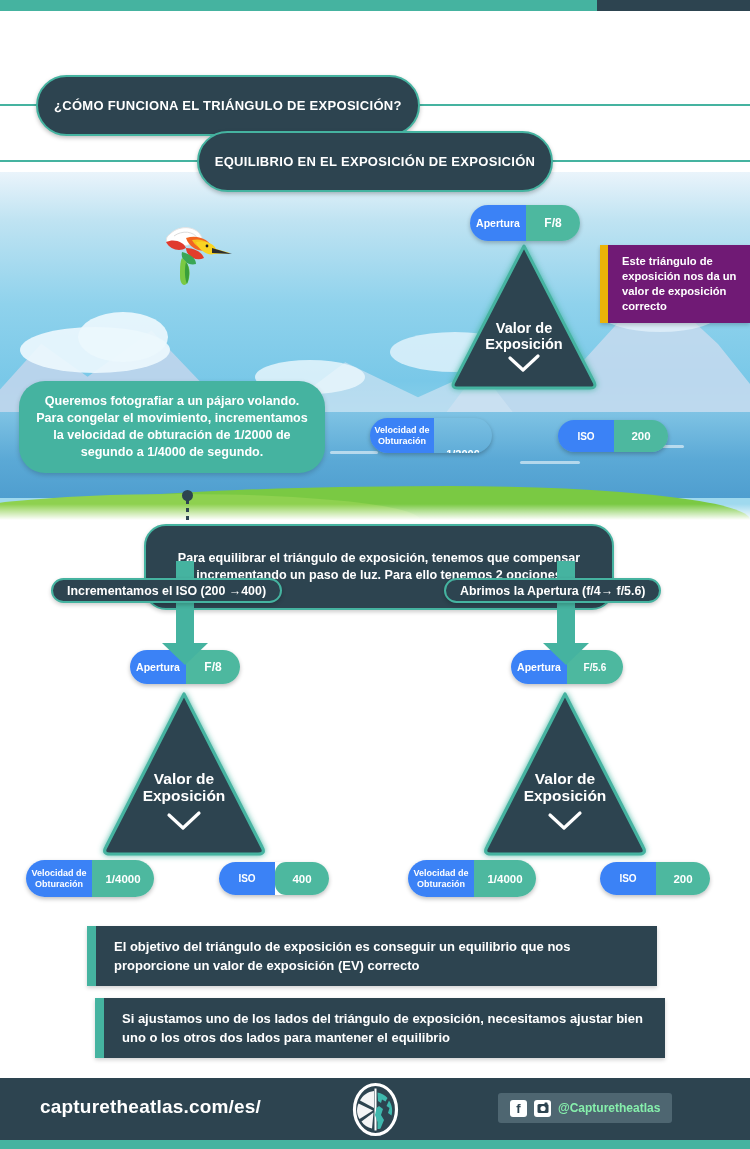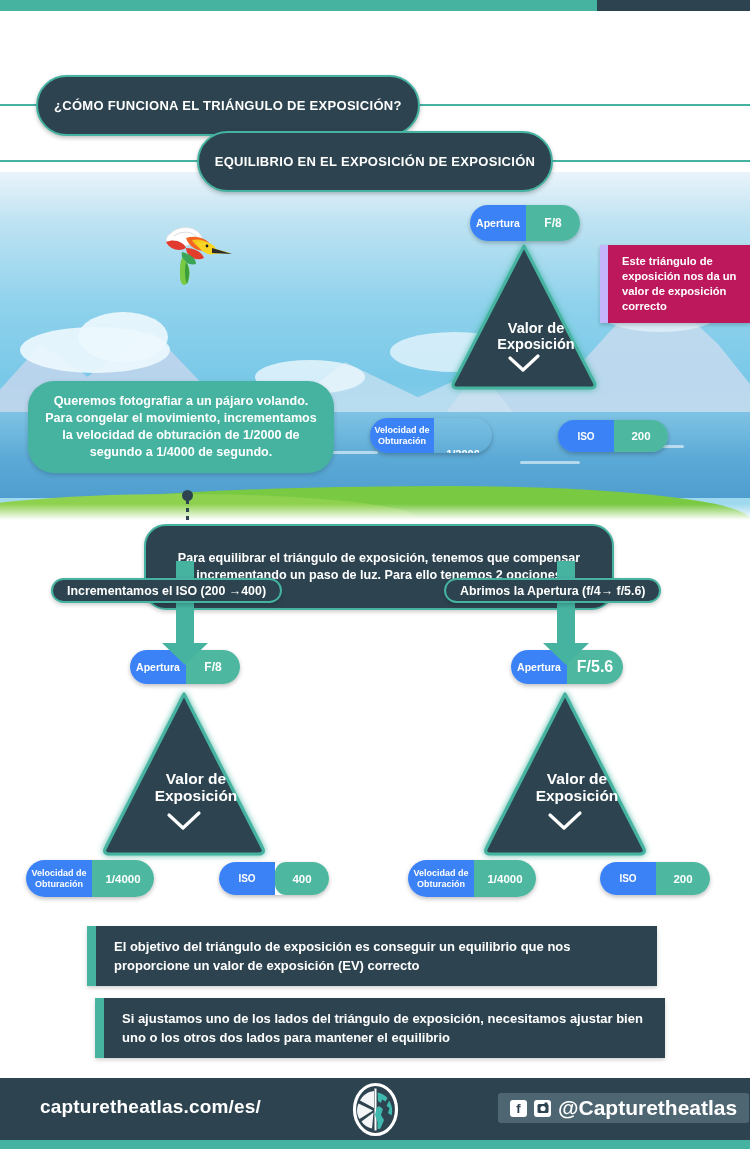--- a/index.html
+++ b/index.html
@@ -42,34 +42,34 @@
 
   
   .bird{position:absolute;left:152px;top:50px;width:82px;height:70px;}
   
   .pin{position:absolute;left:175px;top:318px;width:24px;height:60px;}
   .pin .dot-top{position:absolute;left:7px;top:0;width:11px;height:11px;border-radius:50%;background:#2d4450;}
   .pin .dashline{position:absolute;left:11px;top:10px;width:3px;height:30px;
                  background:repeating-linear-gradient(#2d4450 0 4px,transparent 4px 8px);}
 
   
-  .bubble{position:absolute;left:28px;top:381px;width:306px;border-radius:26px;background:#45b3a0;
+  .bubble{position:absolute;left:19px;top:381px;width:306px;border-radius:26px;background:#45b3a0;
           color:#fff;font-weight:bold;font-size:12.6px;line-height:17px;text-align:center;
           padding:12px 14px;box-sizing:border-box;box-shadow:0 2px 5px rgba(0,0,0,.18);}
 
   
-  .note{position:absolute;left:600px;top:245px;width:150px;background:#be185d;color:#fff;
+  .note{position:absolute;left:600px;top:245px;width:150px;background:#701a75;color:#fff;
         font-weight:bold;font-size:11.2px;line-height:15px;padding:9px 9px 9px 14px;box-sizing:border-box;
-        border-left:8px solid #c4b5fd;box-shadow:0 2px 4px rgba(0,0,0,.2);}
+        border-left:8px solid #eab308;box-shadow:0 2px 4px rgba(0,0,0,.2);}
 
   
   .tri-wrap{position:absolute;}
   .tri{position:relative;filter:drop-shadow(0 0 3px rgba(69,179,160,.95));}
   .tri svg{display:block;}
-  .tri-label{position:absolute;left:12px;width:100%;text-align:center;color:#fff;font-weight:bold;
+  .tri-label{position:absolute;left:0;width:100%;text-align:center;color:#fff;font-weight:bold;
              line-height:1.12;}
   .tick{position:absolute;left:0;width:100%;text-align:center;color:#fff;}
 
   .tagpill{position:absolute;display:flex;align-items:stretch;border-radius:999px;overflow:hidden;
            box-shadow:0 2px 4px rgba(0,0,0,.25);}
   .tagpill .k{background:#3b82f6;color:#fff;display:flex;align-items:center;justify-content:center;
               text-align:center;font-weight:bold;}
   .tagpill .v{background:#4db89f;color:#fff;display:flex;align-items:center;justify-content:center;
               font-weight:bold;}
 
@@ -92,21 +92,21 @@
   .stmt{position:absolute;background:#2d4450;color:#fff;font-weight:bold;font-size:13px;line-height:19px;
         padding:11px 14px 11px 18px;box-sizing:border-box;border-left:9px solid #45b3a0;
         box-shadow:0 2px 4px rgba(0,0,0,.18);}
 
   
   .footer{position:absolute;left:0;top:1078px;width:750px;height:62px;background:#2d4450;}
   .footer-url{position:absolute;left:40px;top:1096px;color:#fff;font-weight:bold;font-size:19px;letter-spacing:.2px;}
   .logo{position:absolute;left:348px;top:1082px;width:55px;height:55px;}
   .social{position:absolute;left:498px;top:1093px;height:30px;background:#4e6671;border-radius:3px;
           display:flex;align-items:center;padding:0 12px;gap:7px;}
-  .social .txt{color:#ffffff;font-weight:bold;font-size:21px;}
+  .social .txt{color:#86efac;font-weight:bold;font-size:12px;}
   .sq{width:17px;height:17px;border-radius:3px;background:#fff;display:flex;align-items:center;
       justify-content:center;color:#2d4450;font-weight:bold;font-size:13px;line-height:1;}
   .footer-bottom{position:absolute;left:0;top:1140px;width:750px;height:9px;background:#45b3a0;}
 </style>
 </head>
 <body>
 
 <div id="page">
 
   <div class="topbar">
@@ -273,21 +273,21 @@
     </div>
     <div class="tick" style="top:120px;">
       <svg width="38" height="22" viewBox="0 0 38 22">
           <path d="M4 5 L18 18 L34 3" fill="none" stroke="#fff" stroke-width="3.2" stroke-linecap="round" stroke-linejoin="round"></path>
         </svg>
     </div>
   </div>
 
   <div class="tagpill" style="left:511px;top:650px;width:112px;height:34px;">
     <div class="k" style="width:56px;font-size:10.5px;">Apertura</div>
-    <div class="v" style="width:56px;font-size:16px;">F/5.6</div>
+    <div class="v" style="width:56px;font-size:10px;">F/5.6</div>
   </div>
 
   <div class="tagpill" style="left:408px;top:860px;width:128px;height:37px;">
     <div class="k" style="width:66px;font-size:9px;line-height:11px;flex-direction:column;">
       <span>Velocidad de</span>
       <span>Obturación</span>
     </div>
     <div class="v" style="width:62px;font-size:11.5px;">1/4000</div>
   </div>
 

